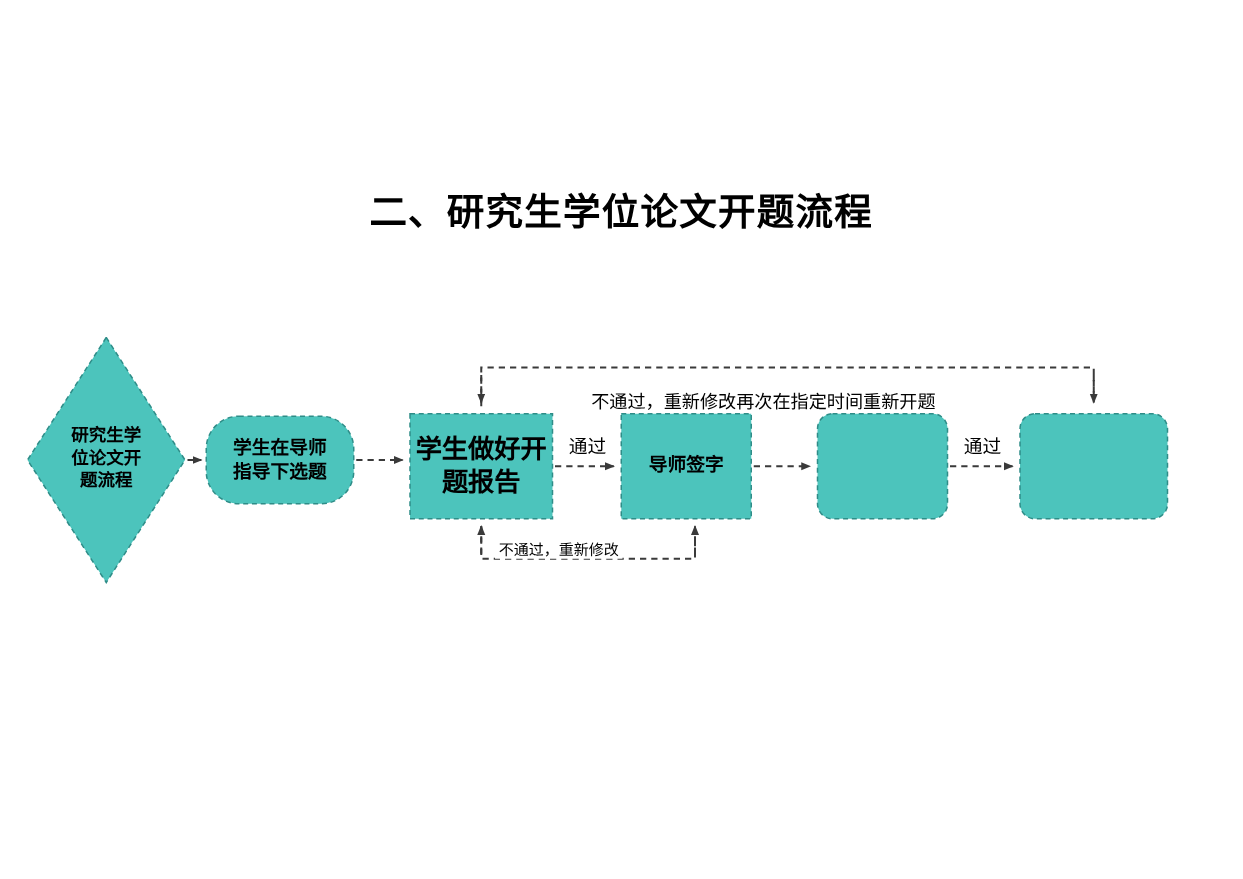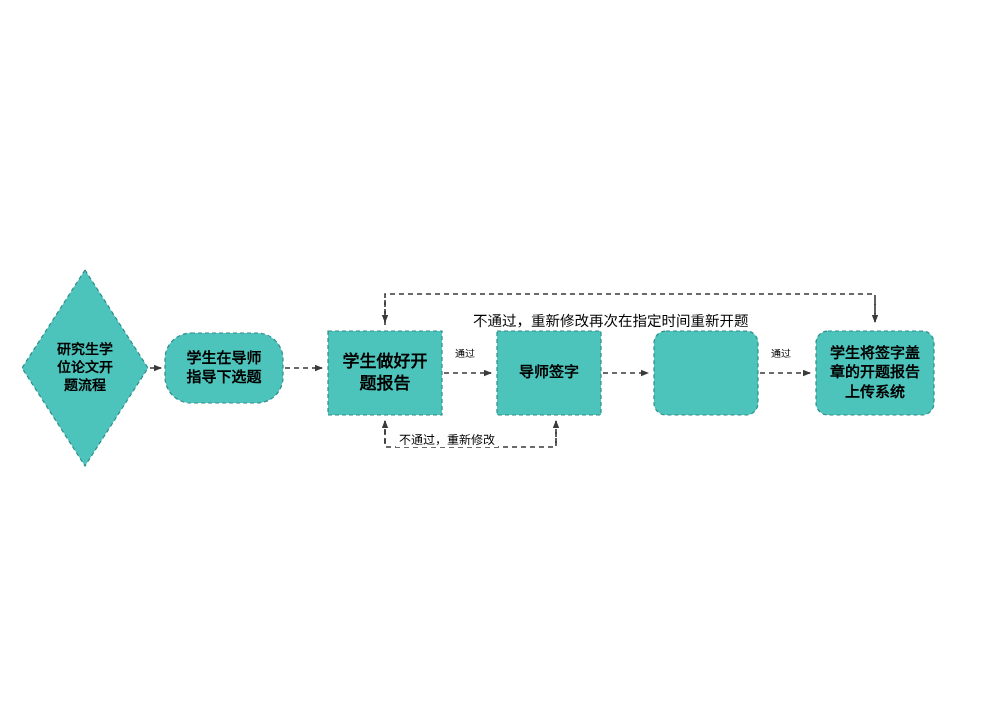--- a/index.html
+++ b/index.html
@@ -76,21 +76,21 @@
     width: 118px;
     height: 70px;
     font-size: 15px;
   }
 
   .node-report {
     left: 328px;
     top: 331px;
     width: 114px;
     height: 84px;
-    font-size: 17px;
+    font-size: 21px;
   }
 
   .node-sign {
     left: 497px;
     top: 331px;
     width: 104px;
     height: 84px;
     font-size: 15px;
   }
 
@@ -107,21 +107,21 @@
     top: 331px;
     width: 118px;
     height: 84px;
     font-size: 15px;
   }
 
   
   .edge-label {
     position: absolute;
     font-family: "DejaVu Sans", "Liberation Sans", sans-serif;
-    font-size: 10px;
+    font-size: 15px;
     font-weight: normal;
     color: #000000;
     white-space: nowrap;
     background: #ffffff;
     padding: 0 3px;
     pointer-events: none;
   }
 
   .label-pass-1 { left: 452px; top: 345px; }
   .label-pass-2 { left: 768px; top: 345px; }
@@ -135,20 +135,21 @@
     left: 396px;
     top: 430px;
     font-size: 12px;
   }
 </style>
 </head>
 <body>
 
 <div id="canvas">
 
+  <div class="page-title">二、研究生学位论文开题流程</div>
 
   <svg id="flow-svg" viewBox="0 0 994 703" xmlns="http://www.w3.org/2000/svg">
 
     <defs>
       <marker id="arrow-r" markerWidth="8" markerHeight="8" refX="7" refY="3.2" orient="auto" markerUnits="userSpaceOnUse">
         <path d="M0,0 L8,3.2 L0,6.4 z" fill="#3A3A3A"></path>
       </marker>
       <marker id="arrow-d" markerWidth="8" markerHeight="8" refX="7" refY="3.2" orient="auto" markerUnits="userSpaceOnUse">
         <path d="M0,0 L8,3.2 L0,6.4 z" fill="#3A3A3A"></path>
       </marker>
@@ -194,23 +195,20 @@
   <div class="node-label node-start">研究生学
 位论文开
 题流程</div>
 
   <div class="node-label node-report">学生做好开
 题报告</div>
 
   <div class="node-label node-sign">导师签字</div>
 
 
-  <div class="node-label node-upload">学生将签字盖
-章的开题报告
-上传系统</div>
 
   <div class="edge-label label-pass-1">通过</div>
 
   <div class="edge-label label-pass-2">通过</div>
 
   <div class="edge-label label-fail-top">不通过，重新修改再次在指定时间重新开题</div>
 
   <div class="edge-label label-fail-bottom">不通过，重新修改</div>
 
 </div>

